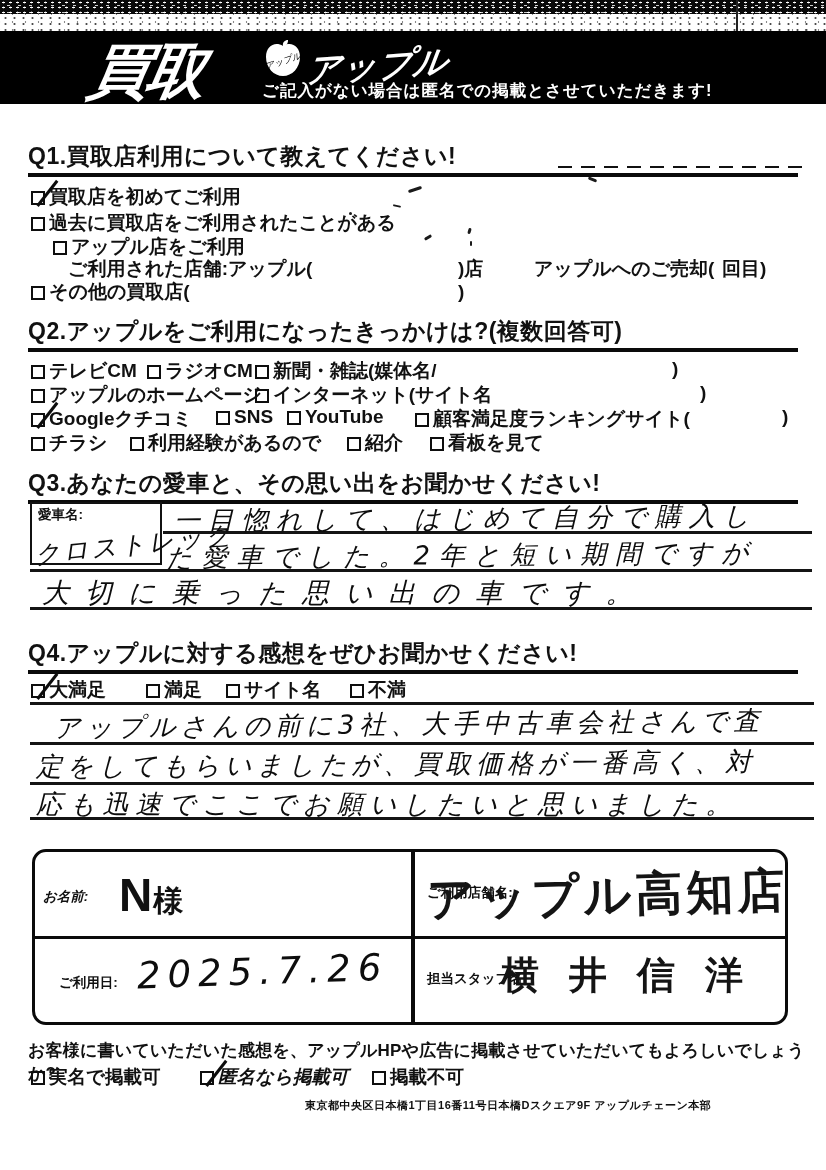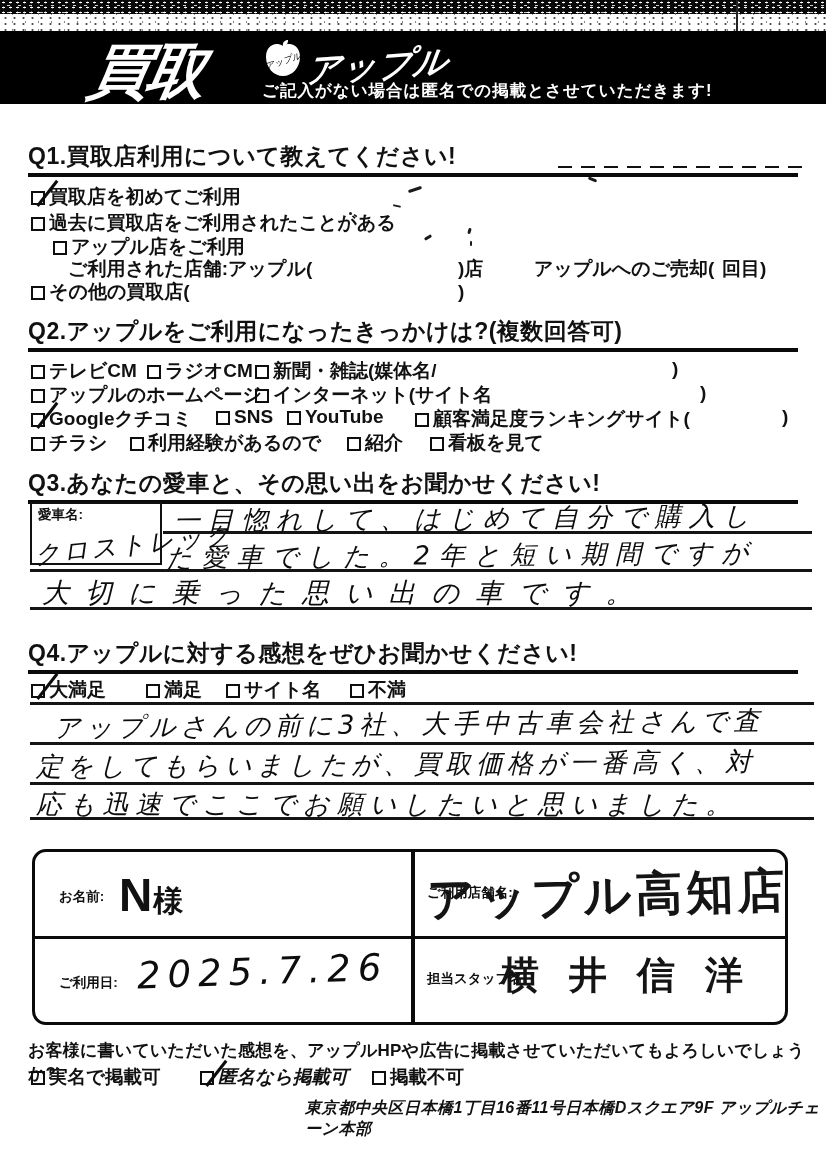--- a/index.html
+++ b/index.html
@@ -57,21 +57,21 @@
   .itable .hdiv { position:absolute; left:0; right:0; top:84px; height:3px; background:#0a0a0a; }
   .name-val { font-size:30px; font-weight:900; letter-spacing:1px; }
   .name-val::first-letter { font-size:46px; }
   .stamp { font-family:"DejaVu Serif","Liberation Serif",serif; font-weight:700; color:#141414;
     white-space:nowrap; }
 
   .smudge { background:#1a1a1a; border-radius:2px; }
 
   .ftq { font-size:17px; font-weight:700; letter-spacing:0.2px; }
   .note { font-size:11.5px; font-weight:700; }
-  .addr { font-size:16px; font-weight:700; letter-spacing:0.5px;font-style:italic; }
+  .addr { font-size:11px; font-weight:700; letter-spacing:0.5px; }
 </style>
 </head>
 <body>
 
 <div class="page">
 
   <div class="abs noise-a"></div>
   <div class="abs noise-b"></div>
   <div class="abs scanline-v"></div>
 
@@ -200,21 +200,21 @@
   <div class="abs rule" style="left:30px; top:817px; width:784px;"></div>
 
   <span class="abs hand" style="left:54px; top:707px; font-size:26px; letter-spacing:5px; transform:rotate(-0.6deg);">アップルさんの前に3社、大手中古車会社さんで査</span>
   <span class="abs hand" style="left:36px; top:747px; font-size:26px; letter-spacing:5px; transform:rotate(-0.4deg);">定をしてもらいましたが、買取価格が一番高く、対</span>
   <span class="abs hand" style="left:36px; top:787px; font-size:26px; letter-spacing:7px;">応も迅速でここでお願いしたいと思いました。</span>
 
   <div class="abs itable">
     <div class="vdiv"></div>
     <div class="hdiv"></div>
 
-    <span class="abs sm" style="left:24px; top:36px;">お名前:</span>
+    <span class="abs sm" style="left:8px; top:36px;font-style:italic;">お名前:</span>
     <span class="abs name-val" style="left:84px; top:16px;">N様</span>
 
     <span class="abs sm" style="left:24px; top:122px;">ご利用日:</span>
     <span class="abs hand" style="left:102px; top:98px; font-size:37px; letter-spacing:7px; transform:rotate(-2deg);">2025.7.26</span>
 
     <span class="abs sm" style="left:392px; top:32px;">ご利用店舗名:</span>
     <span class="abs stamp" style="left:392px; top:12px; font-size:47px; letter-spacing:4px; transform:rotate(-1.5deg);">アップル高知店</span>
 
     <span class="abs sm" style="left:392px; top:118px;">担当スタッフ名</span>
     <span class="abs stamp" style="left:466px; top:98px; font-size:38px; letter-spacing:30px;">横井信洋</span>

